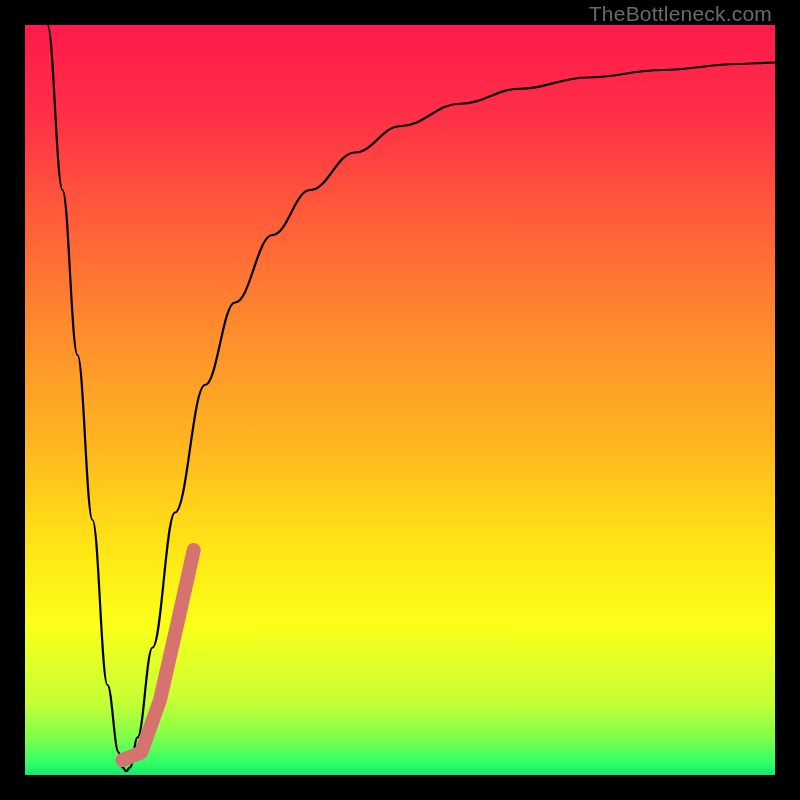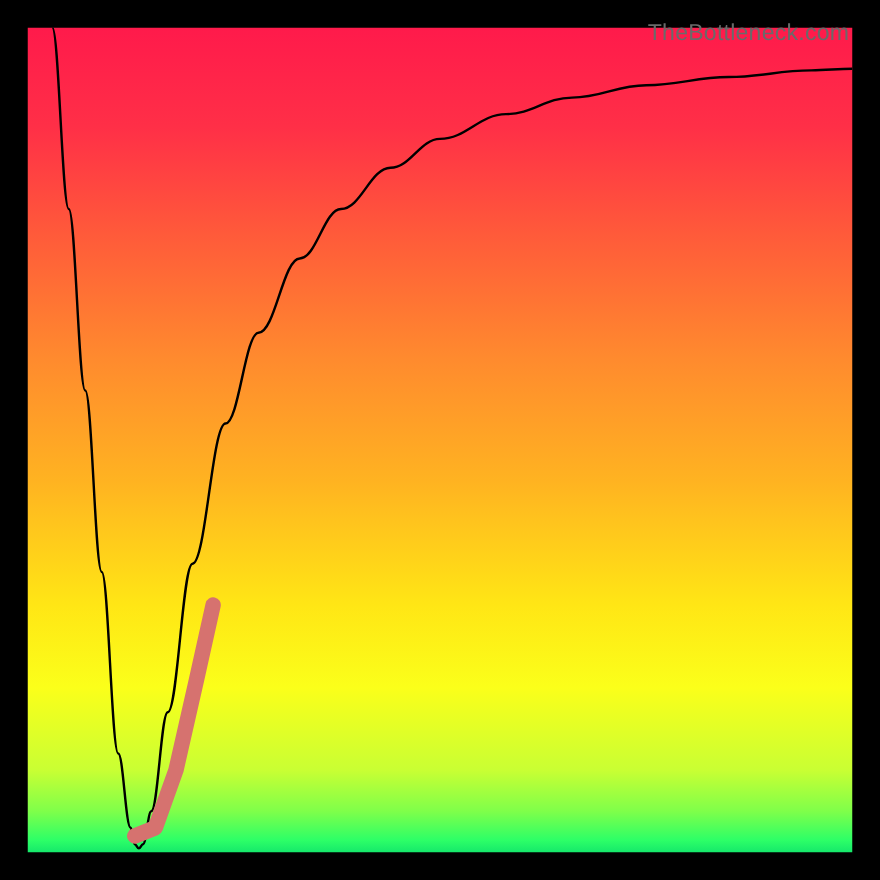--- a/index.html
+++ b/index.html
@@ -21,21 +21,21 @@
   }
   .plot-area {
     position: absolute;
     left: 0;
     top: 0;
     width: 750px;
     height: 750px;
   }
   .watermark {
     position: absolute;
-    top: 18px;
+    top: 2px;
     right: 28px;
     color: #6a6a6a;
     font-size: 21px;
     font-weight: 500;
     letter-spacing: 0.2px;
     user-select: none;
   }
 </style>
 </head>
 <body>

